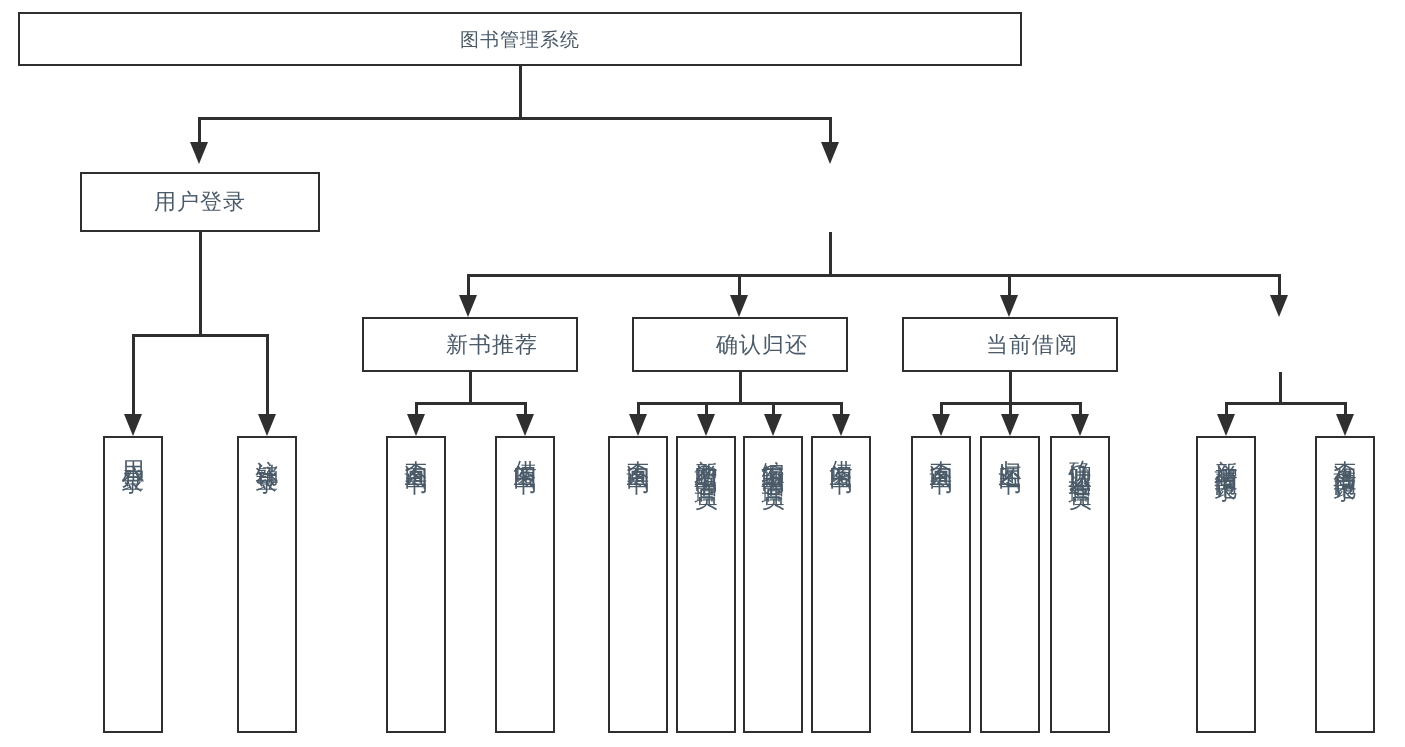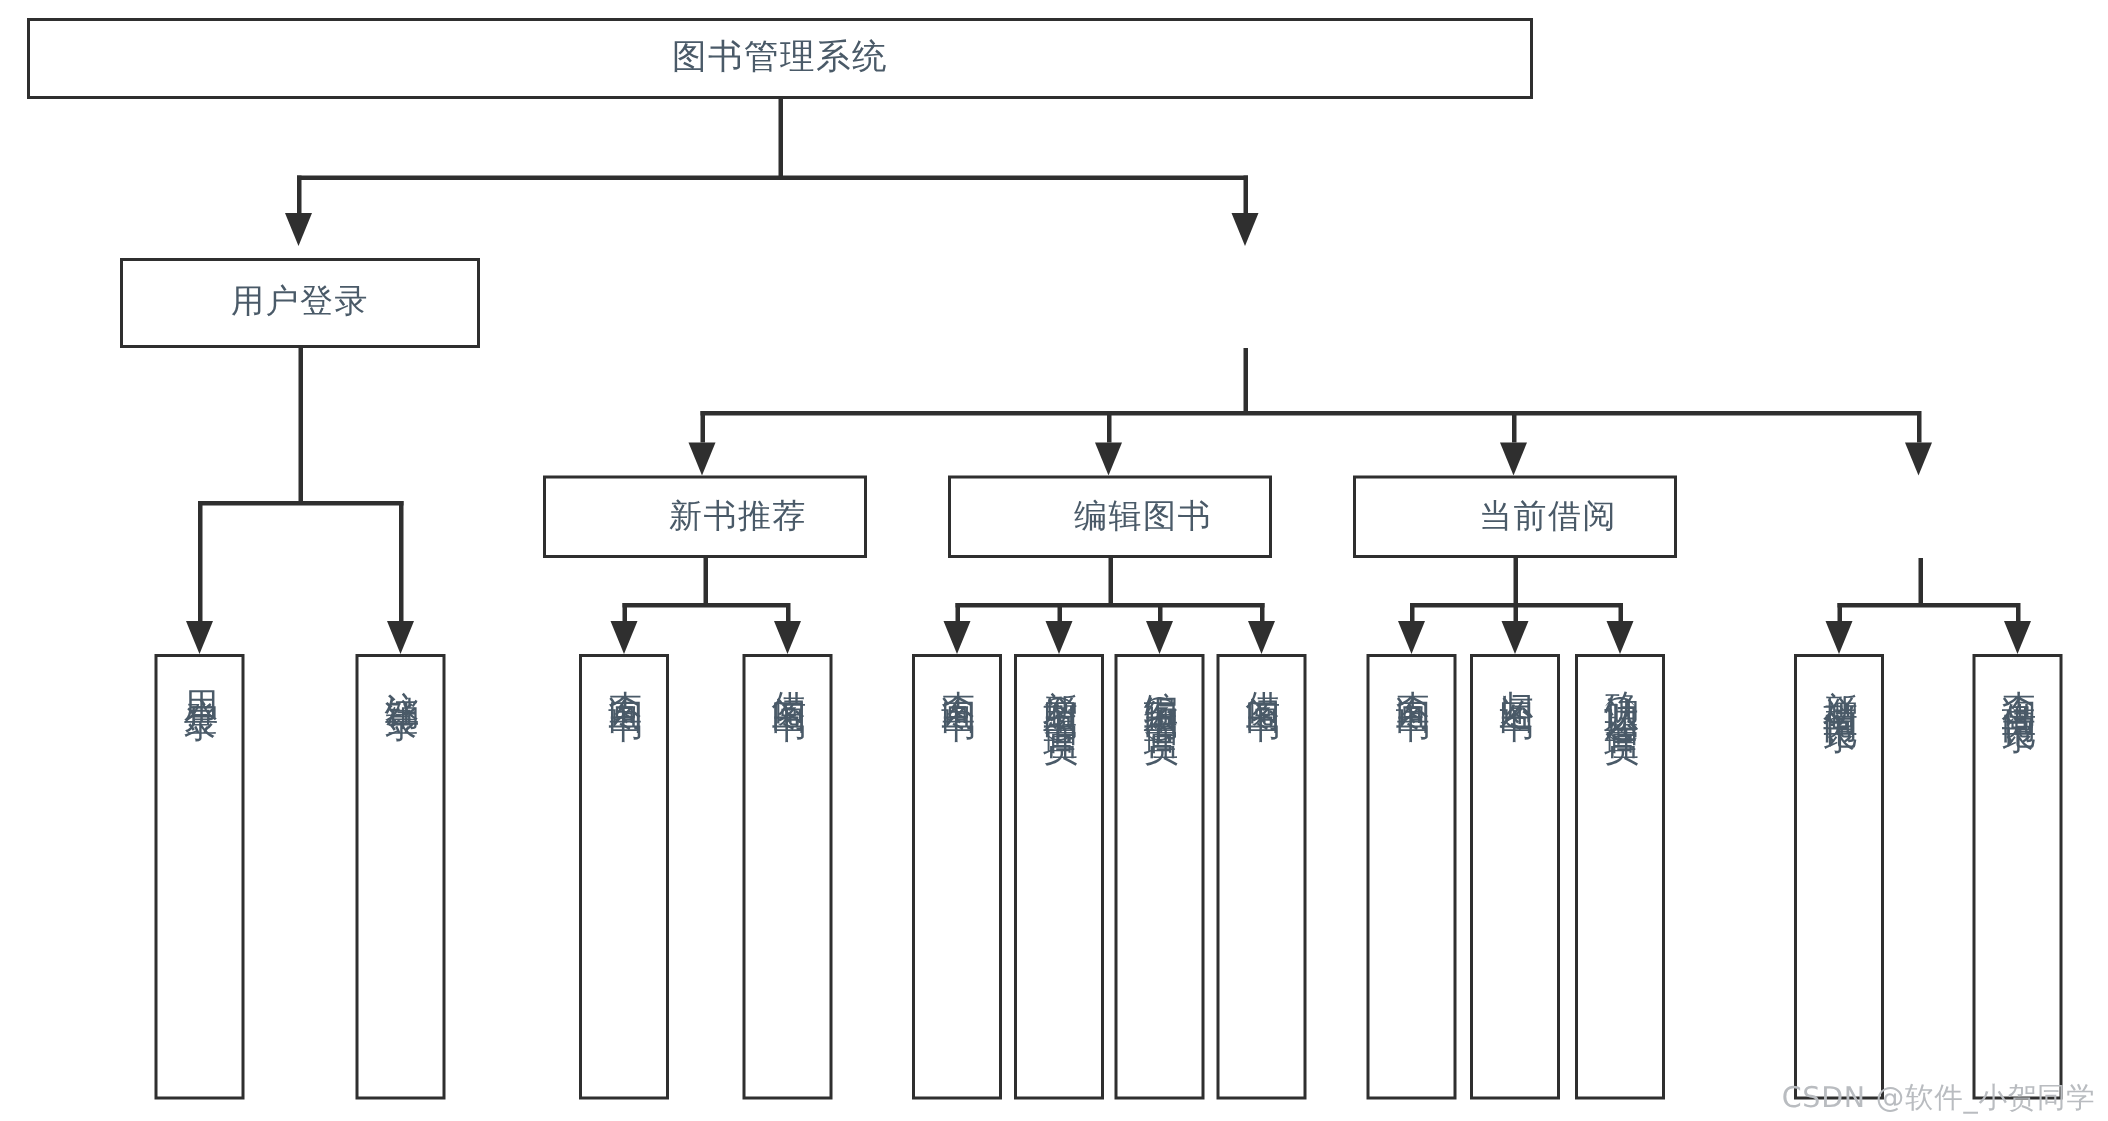--- a/index.html
+++ b/index.html
@@ -23,21 +23,21 @@
     color:#4a5a68;
     letter-spacing:1px;
     z-index:3;
   }
   .node .lbl{
     display:block;
     text-align:center;
     line-height:1.18;
     white-space:nowrap;
   }
-  .node.root{font-size:23px;}
+  .node.root{font-size:19px;}
   .node.lvl2{font-size:22px;}
   .node.lvl3{font-size:22px;padding-left:44px;}
   
   .node.leaf{
     border-width:2.6px;
     font-size:23px;
     align-items:flex-start;
     padding-top:4px;
   }
   .node.leaf .lbl{
@@ -110,21 +110,21 @@
   <div class="ln v" style="left:1278px;top:274px;width:2.6px;height:21px;"></div>
   <div class="arw" style="left:459px;top:295px;"></div>
   <div class="arw" style="left:730px;top:295px;"></div>
   <div class="arw" style="left:1000px;top:295px;"></div>
   <div class="arw" style="left:1270px;top:295px;"></div>
 
   <div class="node lvl3" style="left:362px;top:317px;width:216px;height:55px;">
     <span class="lbl">新书推荐</span>
   </div>
   <div class="node lvl3" style="left:632px;top:317px;width:216px;height:55px;">
-    <span class="lbl">编辑图书</span>
+    <span class="lbl">确认归还</span>
   </div>
   <div class="node lvl3" style="left:902px;top:317px;width:216px;height:55px;">
     <span class="lbl">当前借阅</span>
   </div>
 
   <div class="ln v" style="left:469px;top:372px;width:2.6px;height:32px;"></div>
   <div class="ln h" style="left:415px;top:402px;width:111px;height:2.6px;"></div>
   <div class="ln v" style="left:415px;top:402px;width:2.6px;height:12px;"></div>
   <div class="ln v" style="left:524px;top:402px;width:2.6px;height:12px;"></div>
   <div class="arw" style="left:407px;top:414px;"></div>
@@ -194,15 +194,14 @@
     <span class="lbl">确认归还（管理员）</span>
   </div>
 
   <div class="node leaf" style="left:1196px;top:436px;width:60px;height:297px;">
     <span class="lbl">新增借阅记录</span>
   </div>
   <div class="node leaf" style="left:1315px;top:436px;width:60px;height:297px;">
     <span class="lbl">查询借阅记录</span>
   </div>
 
-  <div id="watermark">CSDN @软件_小贺同学</div>
 
 </div>
 
 </body></html>

